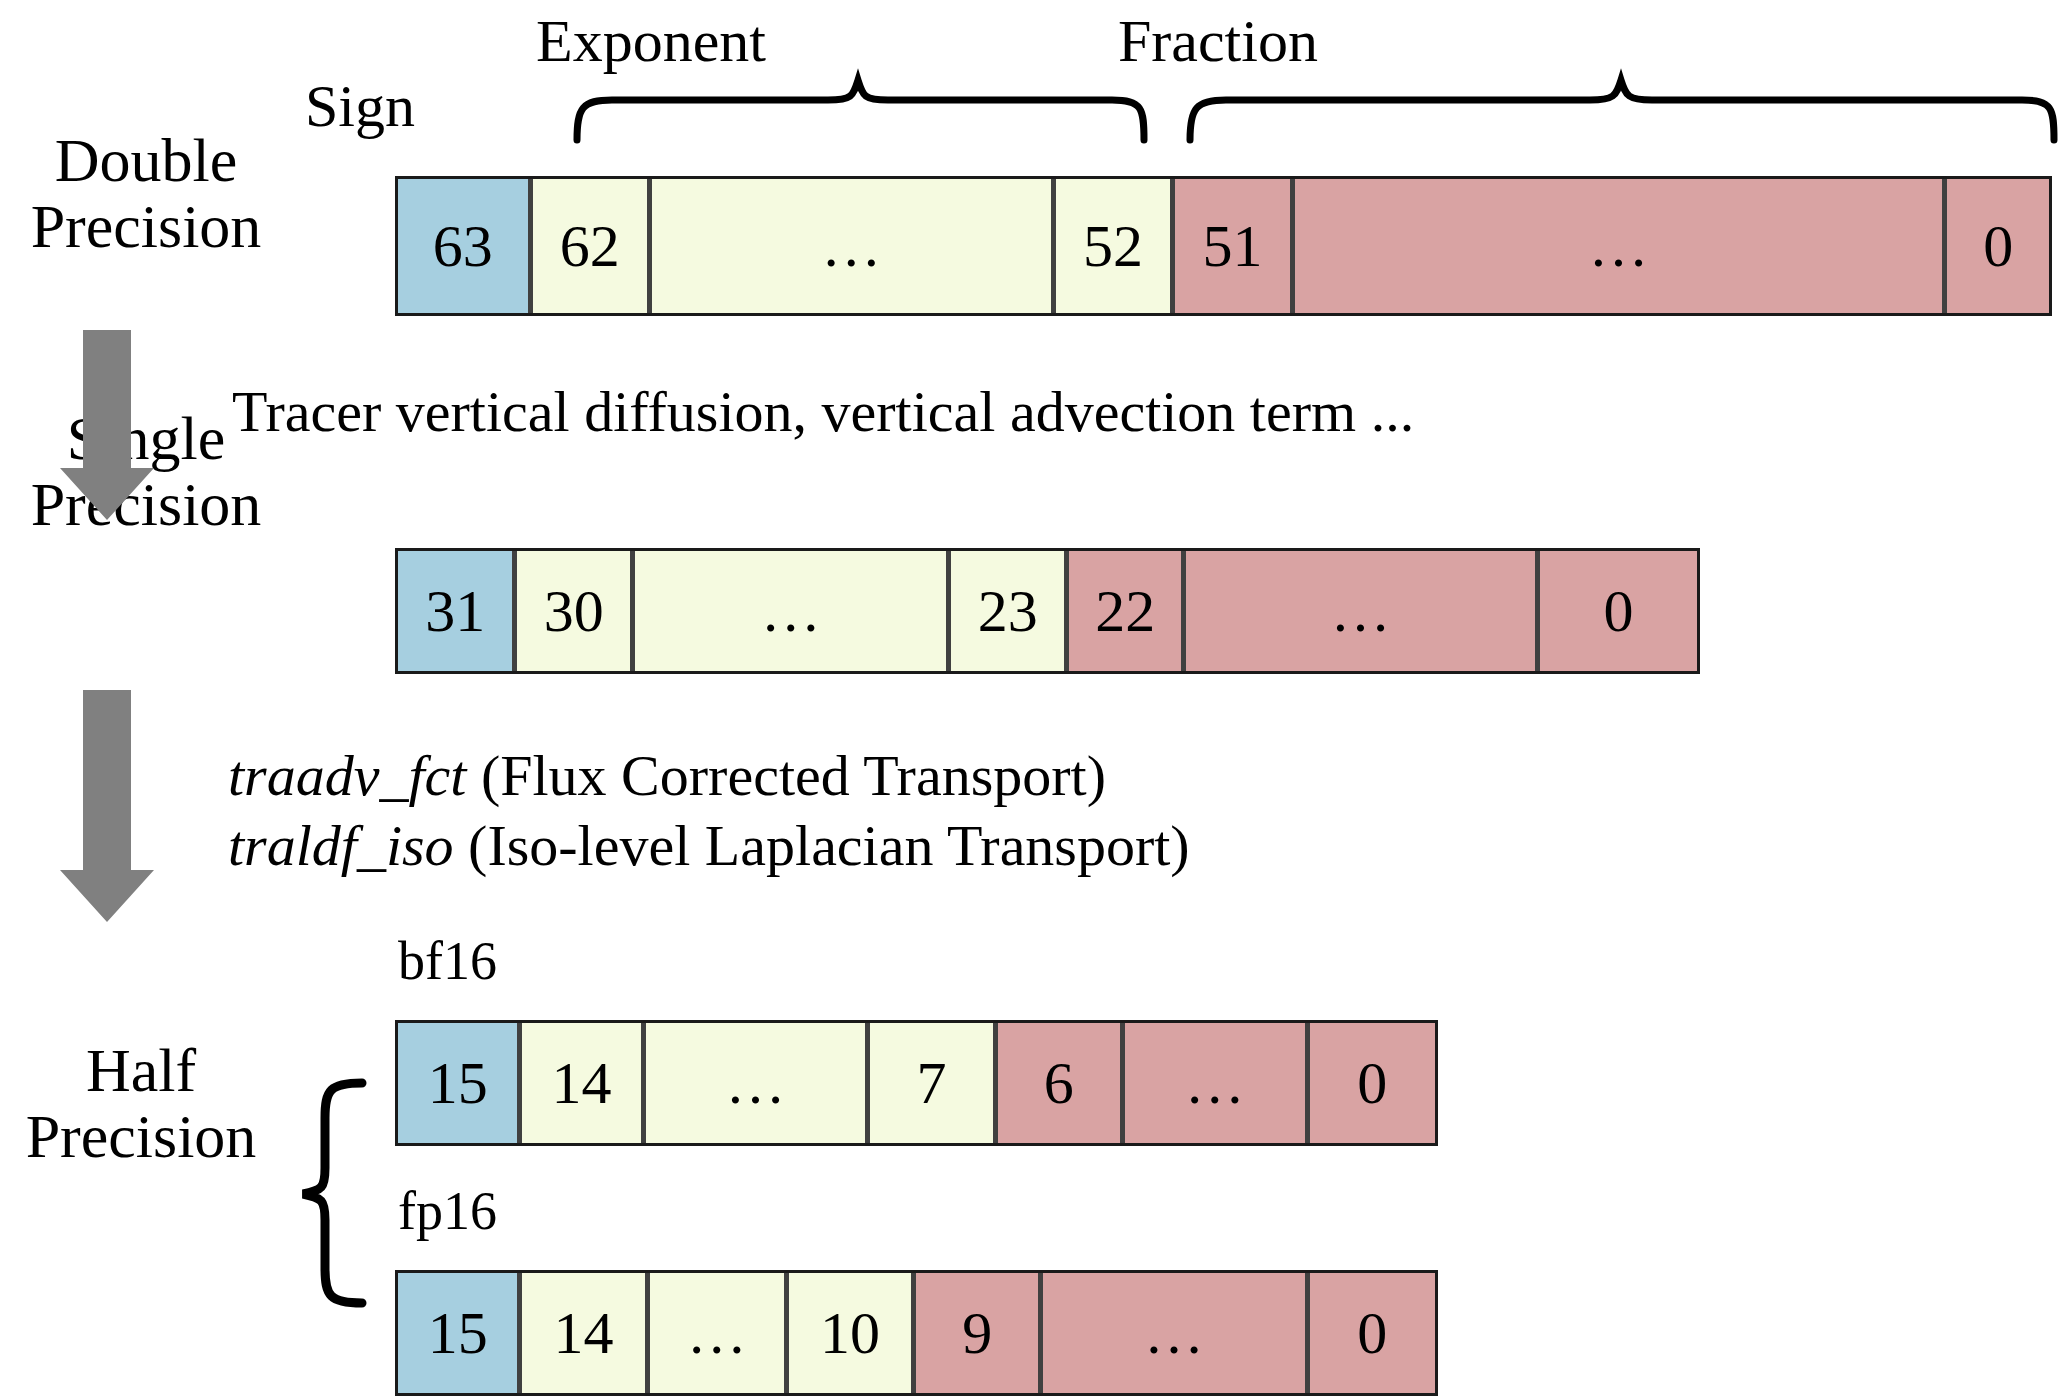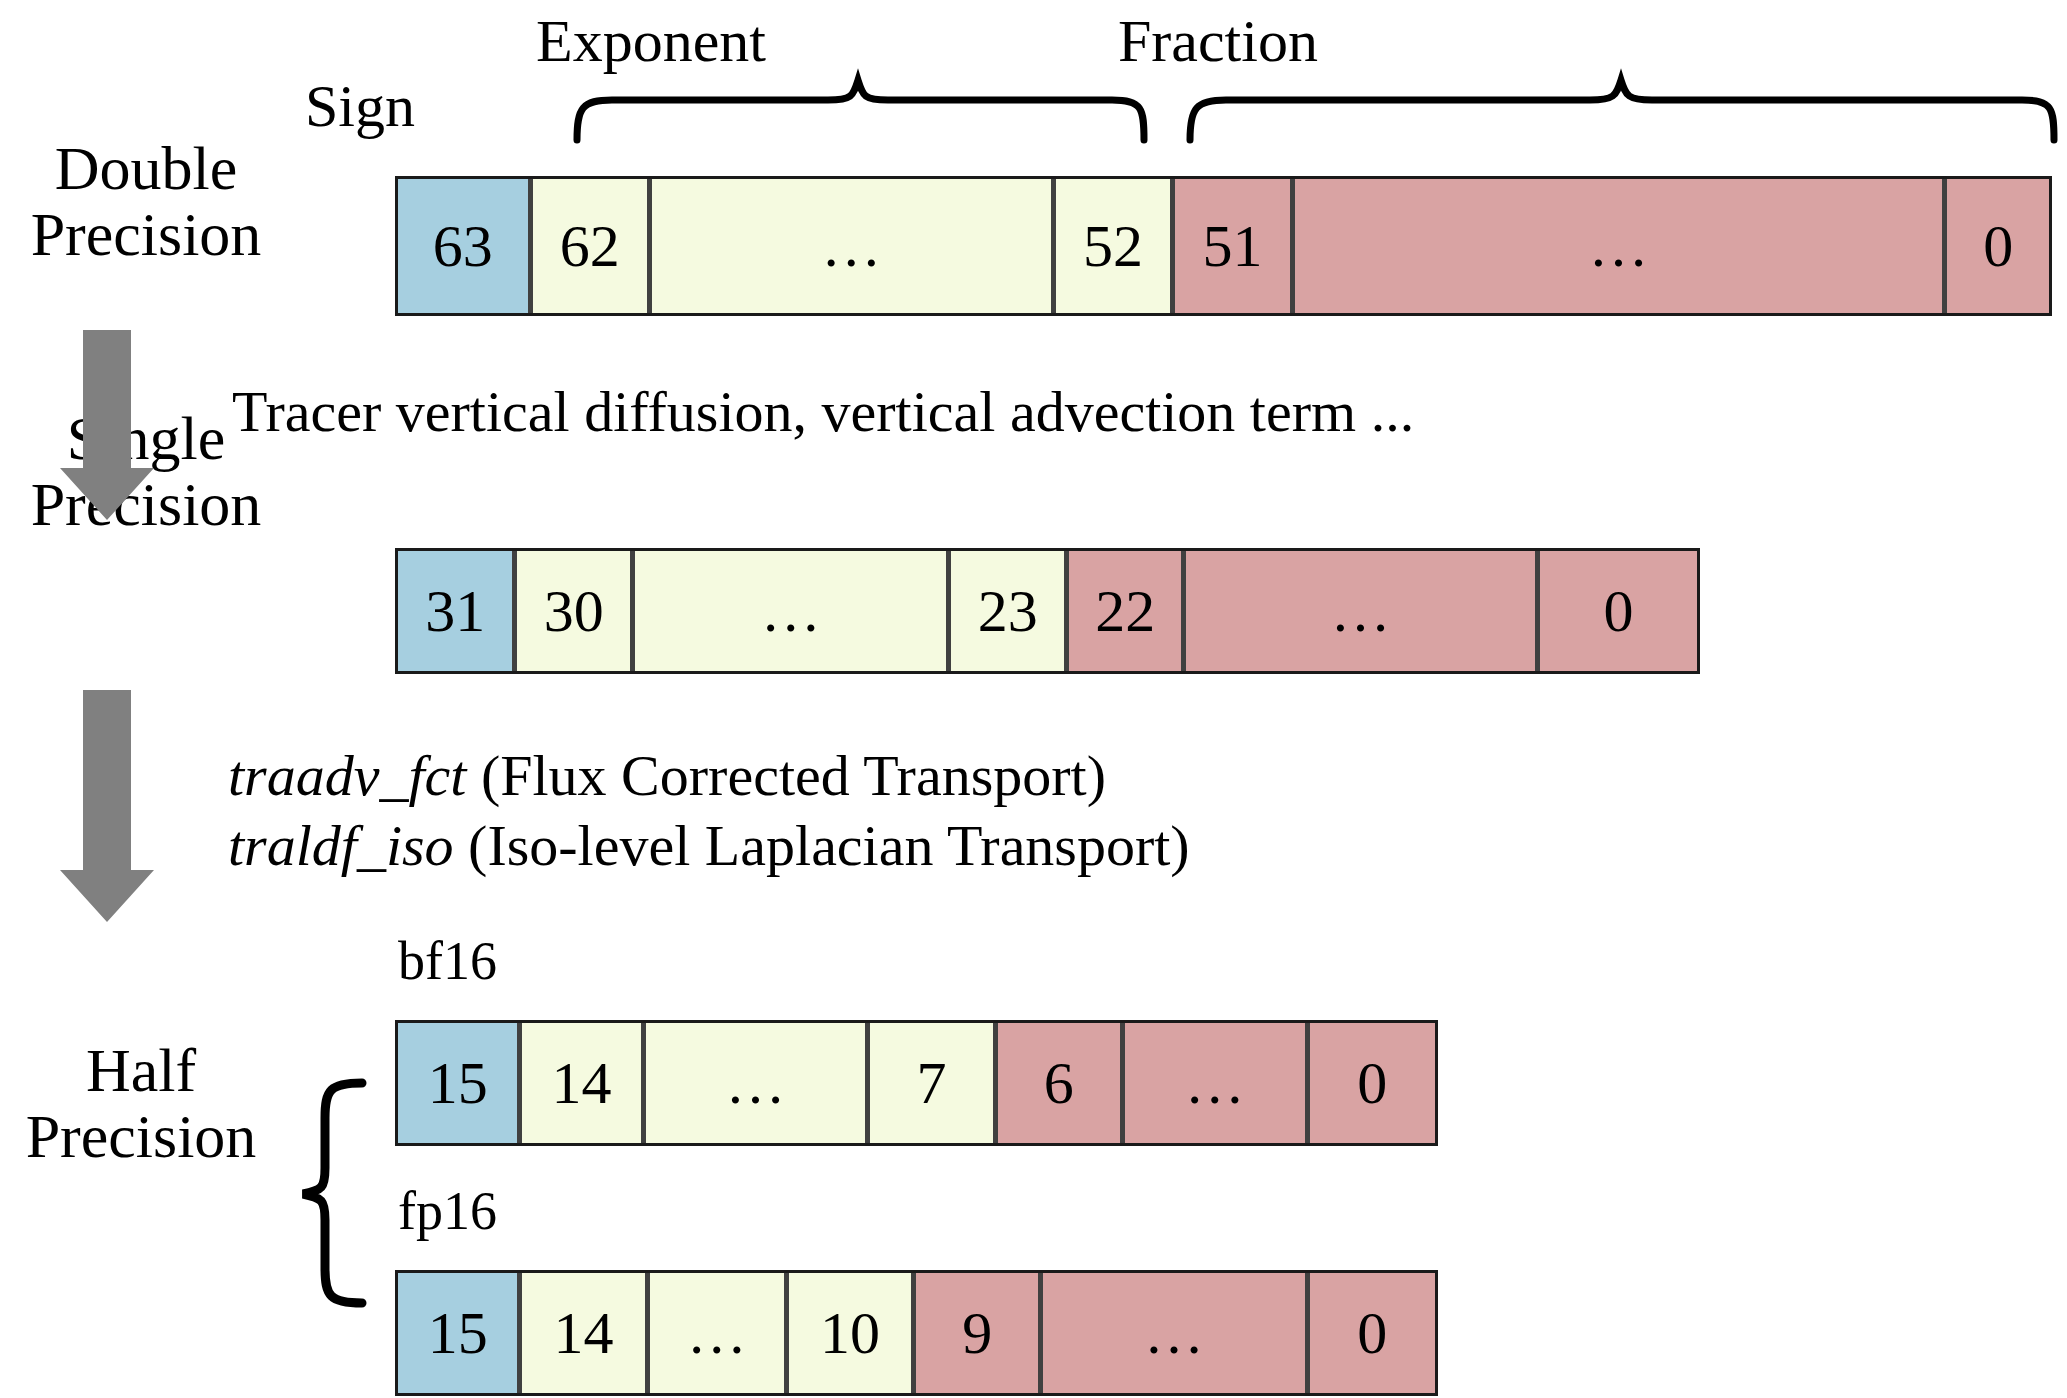--- a/index.html
+++ b/index.html
@@ -41,21 +41,21 @@
 <body>
 
 <div class="canvas">
 
   <div class="lbl-top" style="left:305px;top:72px;">Sign</div>
 
   <div class="lbl-top" style="left:536px;top:7px;">Exponent</div>
 
   <div class="lbl-top" style="left:1118px;top:7px;">Fraction</div>
 
-  <div class="lbl lbl-row" style="left:10px;top:136px;width:272px;">
+  <div class="lbl lbl-row" style="left:10px;top:128px;width:272px;">
     <div>Double</div>
     <div>Precision</div>
   </div>
 
   <div class="lbl lbl-row" style="left:10px;top:406px;width:272px;">
     <div>Single</div>
     <div>Precision</div>
   </div>
 
   <div class="lbl lbl-row" style="left:10px;top:1038px;width:262px;">

